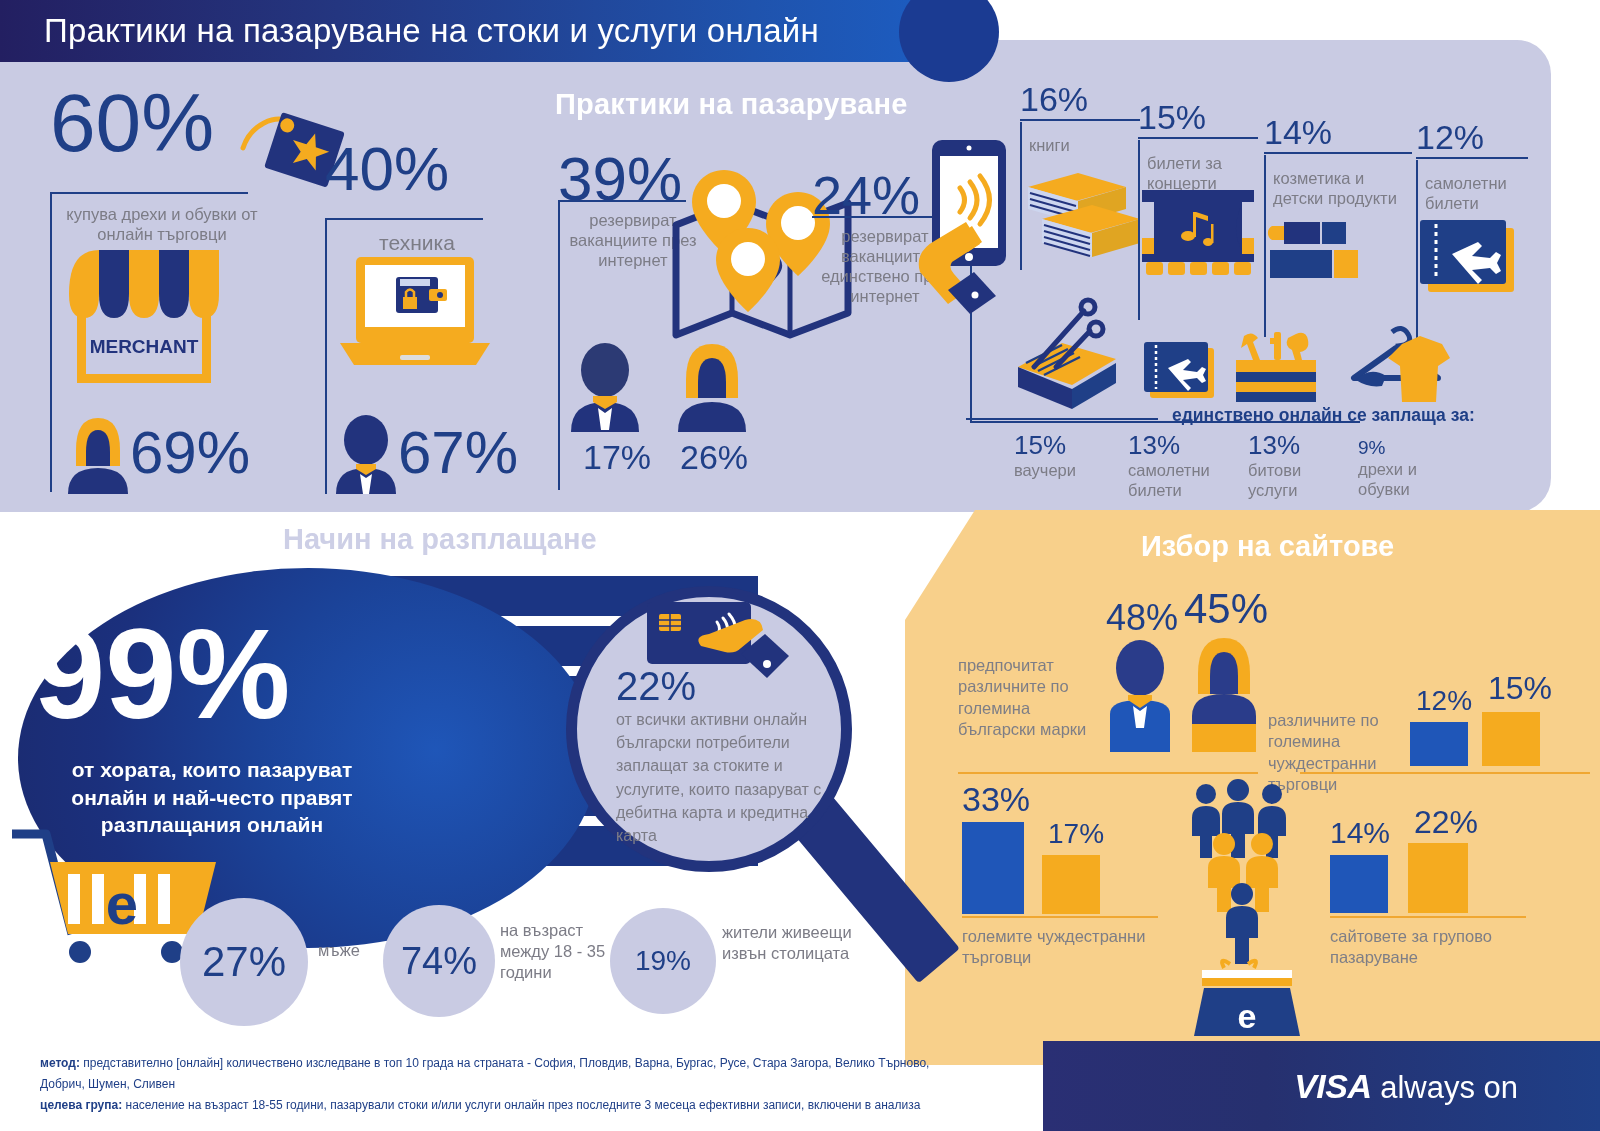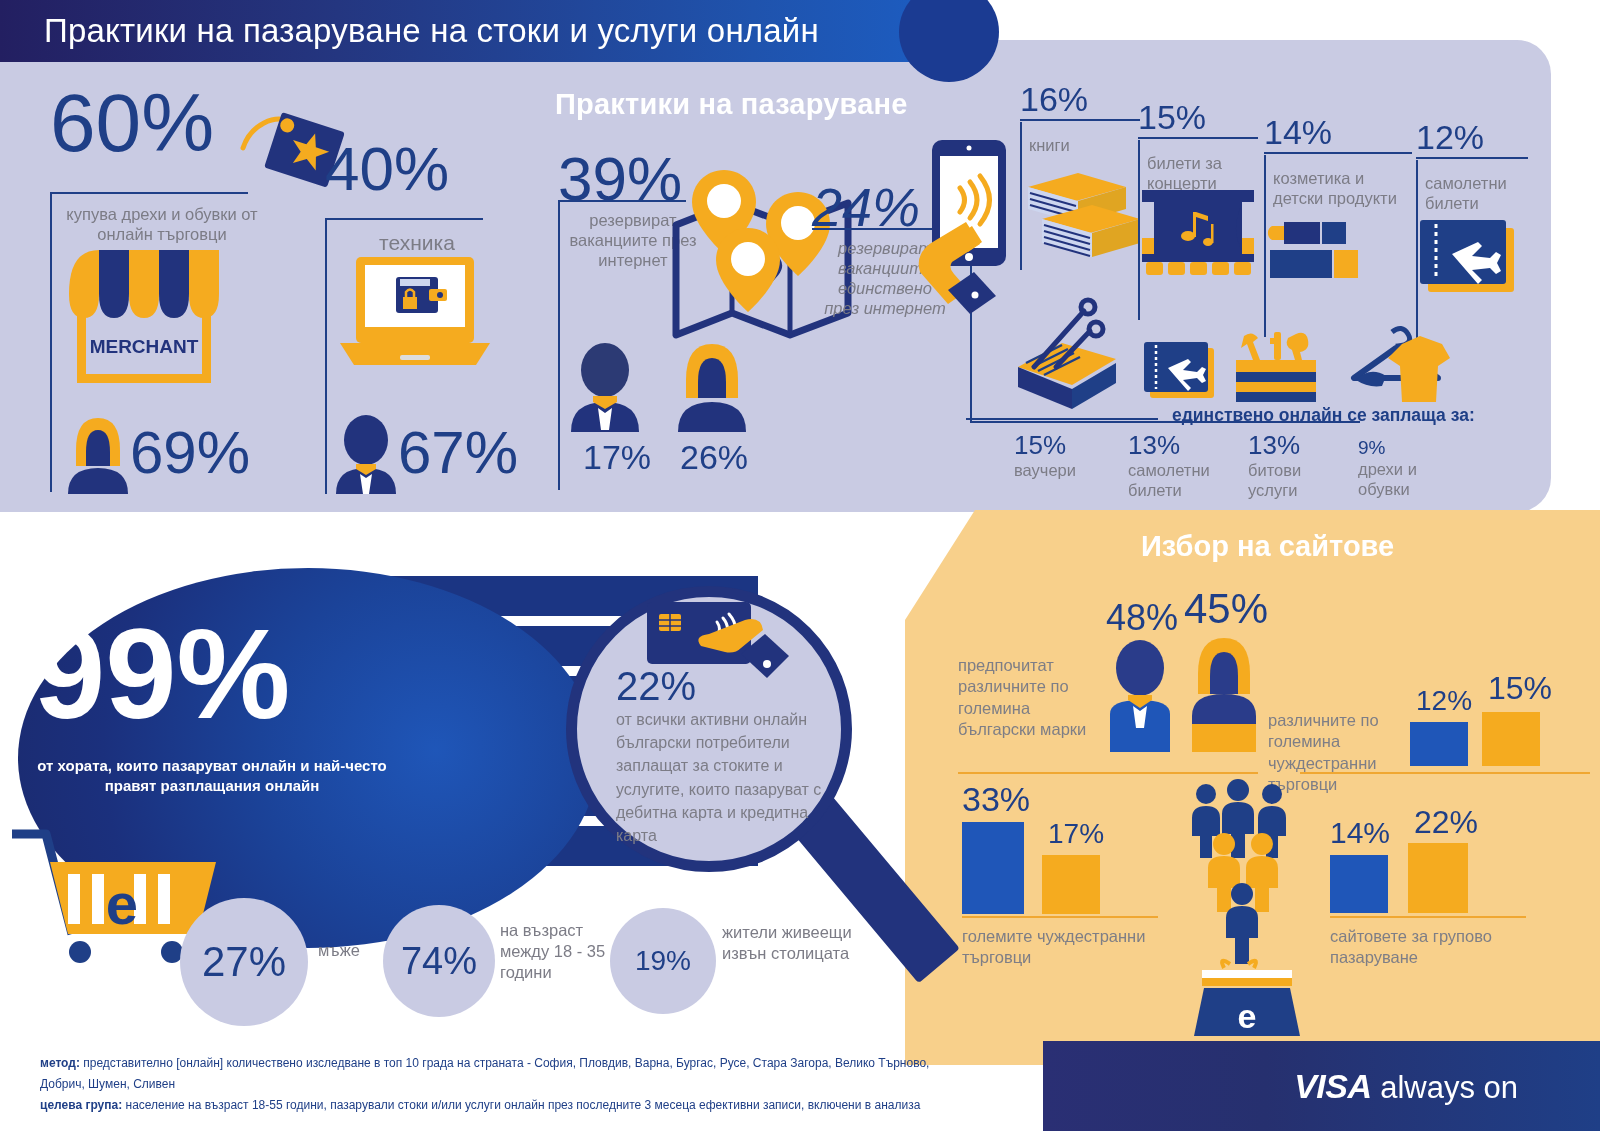--- a/index.html
+++ b/index.html
@@ -57,21 +57,21 @@
 
   .pct-inline{position:absolute;color:#1f3f87;font-weight:300;font-size:60px;}
 
   
   #b39{position:absolute;left:558px;top:148px;}
   #b39 .num{font-size:62px;}
   #b39 .rule-v{position:absolute;left:0;top:52px;width:2px;height:290px;background:#1f3f87;}
   #b39 .rule-h{position:absolute;left:0;top:52px;width:128px;height:2px;background:#1f3f87;}
   #b39 .cap{position:absolute;left:10px;top:62px;width:130px;font-size:16.5px;}
 
-  #b24{position:absolute;left:812px;top:180px;font-style:italic;}
+  #b24{position:absolute;left:812px;top:168px;}
   #b24 .num{font-size:54px;}
   #b24 .rule-h{position:absolute;left:0;top:48px;width:160px;height:2px;background:#1f3f87;}
   #b24 .cap{position:absolute;left:8px;top:58px;width:130px;font-size:16.5px;}
 
   
   .cat{position:absolute;}
   .cat .num{color:#1f3f87;font-weight:300;font-size:34px;line-height:1;}
   .cat .rule-h{height:2px;background:#1f3f87;margin-top:3px;}
   .cat .rule-v{position:absolute;left:0;top:40px;width:2px;background:#1f3f87;}
   .cat .cap{color:#7c7c86;font-size:16.5px;line-height:1.24;margin-top:14px;margin-left:9px;}
@@ -91,21 +91,21 @@
   .blue-circle{
     position:absolute;left:18px;top:568px;width:580px;height:380px;border-radius:50%;
     background:radial-gradient(circle at 72% 48%,#1f56b8 0%,#1b4399 38%,#1b307d 72%,#1b2a6e 100%);
   }
   .blue-circle .n99{
     position:absolute;left:16px;top:42px;width:330px;color:#fff;
     font-weight:700;font-size:128px;line-height:1;
   }
   .blue-circle .sub{
     position:absolute;left:16px;top:188px;width:356px;text-align:center;color:#fff;
-    font-size:15px;line-height:1.32;font-weight:600;
+    font-size:21px;line-height:1.32;font-weight:600;
   }
   .bluebars{position:absolute;left:288px;top:576px;width:470px;height:296px;}
   .bluebar{position:absolute;left:0;width:470px;height:40px;background:#1b3583;}
   .bluebar span{position:absolute;left:46px;top:9px;color:#fff;font-size:16.5px;}
   .bar-sep{position:absolute;left:46px;width:424px;height:4px;background:#fff;}
 
   
   .mag-glass{
     position:absolute;left:566px;top:586px;width:286px;height:286px;border-radius:50%;
     background:#c9cbe3;border:11px solid #22337d;box-sizing:border-box;
@@ -494,20 +494,21 @@
     </g>
   </svg>
   <svg style="position:absolute;left:1196px;top:962px;" width="104" height="76">
     <path d="M28 6 q-6 -12 6 -4 M58 6 q6 -12 -6 -4" stroke="#f5ab1f" stroke-width="4" fill="none"></path>
     <rect x="6" y="8" width="90" height="8" fill="#fff"></rect>
     <rect x="6" y="16" width="90" height="8" fill="#f5ab1f"></rect>
     <path d="M8 26 l86 0 10 48 -106 0z" fill="#1f3f87"></path>
     <text x="51" y="66" font-family="Liberation Sans, sans-serif" font-size="34" font-weight="bold" fill="#ffffff" text-anchor="middle">e</text>
   </svg>
 
+  <div class="pay-title">Начин на разплащане</div>
 
   <div class="bluebars">
     <div class="bluebar" style="top:0;">
         <span>удобно</span>
       </div>
     <div class="bluebar" style="top:50px;">
         <span>пести време</span>
       </div>
     <div class="bluebar" style="top:100px;">
         <span>лесно е</span>

